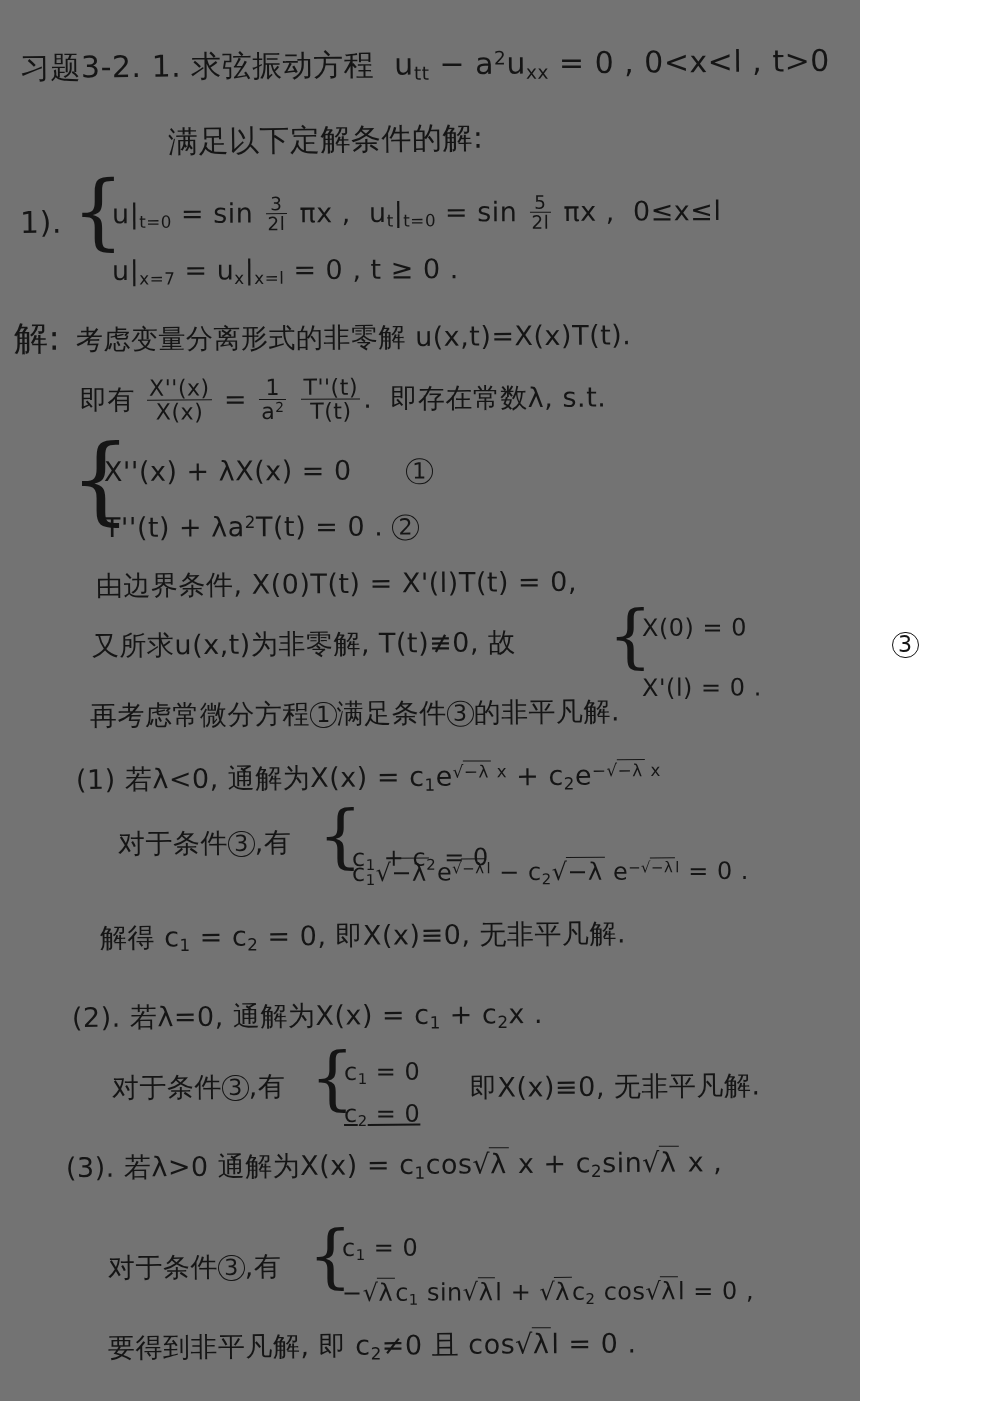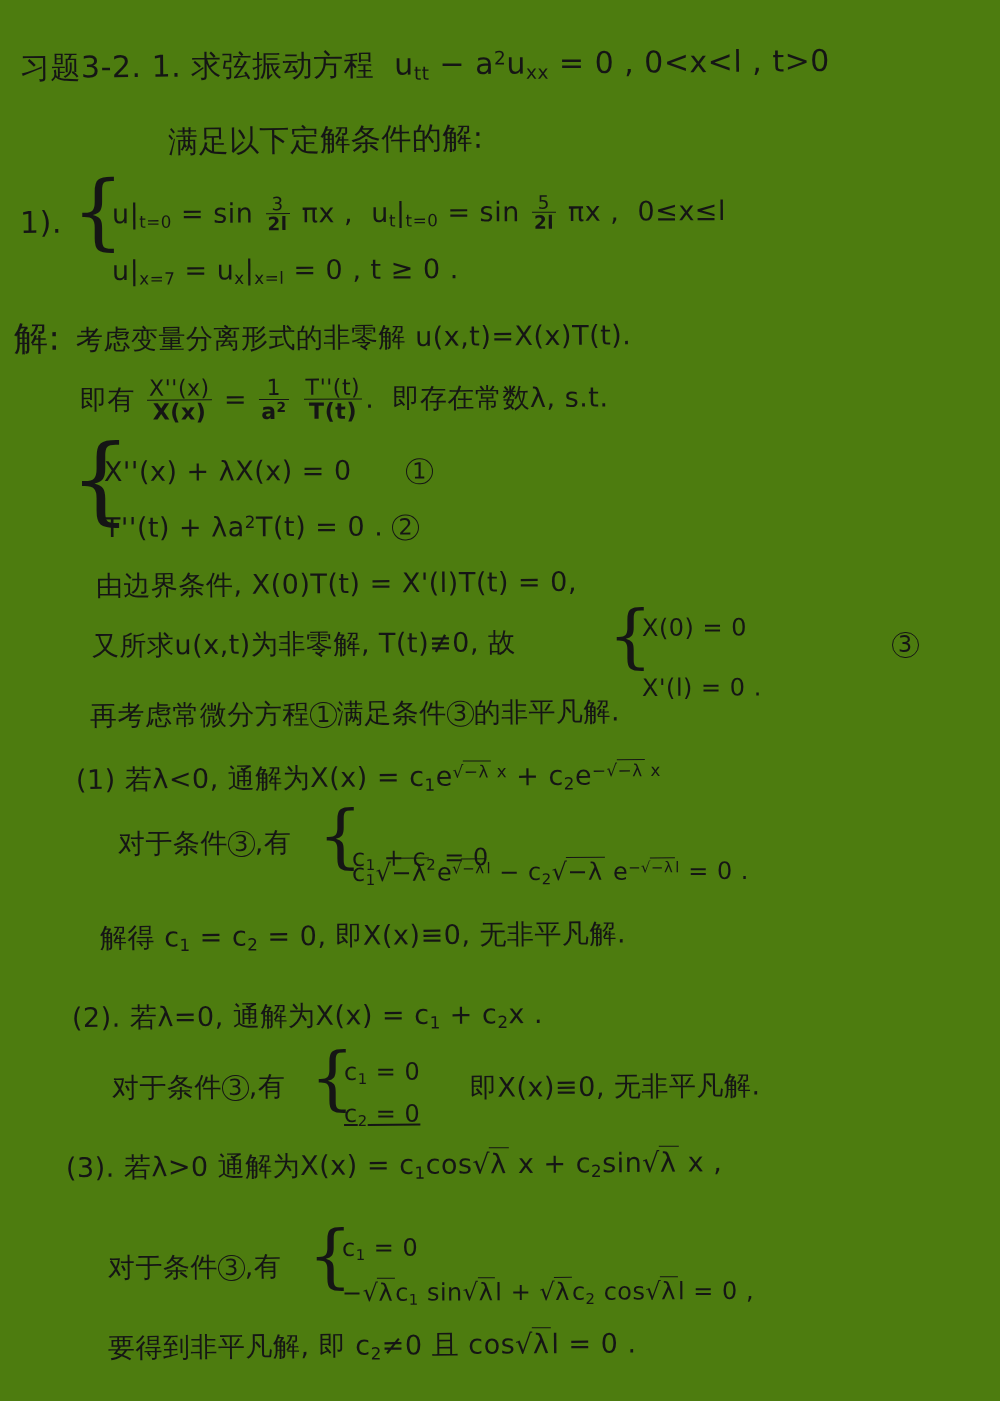--- a/index.html
+++ b/index.html
@@ -9,23 +9,23 @@
   }
   body {
     width: 1000px;
     height: 1401px;
     font-family: "DejaVu Sans", sans-serif;
     color: #1a1a1a;
     overflow: hidden;
   }
   .page {
     position: relative;
-    width: 1000px;
+    width: 860px;
     height: 1401px;
-    background: #4d7c0f;
+    background: #737373;
   }
   .ln {
     position: absolute;
     white-space: nowrap;
     font-family: "DejaVu Sans", sans-serif;
     color: #151515;
     letter-spacing: 0.5px;
   }
   
   .hw {
@@ -46,21 +46,21 @@
     display: inline-block;
     vertical-align: middle;
     text-align: center;
     font-size: 0.68em;
     line-height: 1.05;
     margin: 0 3px;
     position: relative;
     top: -1px;
   }
   .frac .num { display: block; padding: 0 2px; }
-  .frac .den { display: block; border-top: 1.6px solid #151515; padding: 0 2px; font-weight: bold; }
+  .frac .den { display: block; border-top: 1.6px solid #151515; padding: 0 2px; }
 
   .sqrt {
     display: inline-block;
     border-top: 1.6px solid #151515;
     padding: 0 2px 0 1px;
     margin-left: -1px;
   }
   .radsign { display: inline-block; }
 
   .brace {

